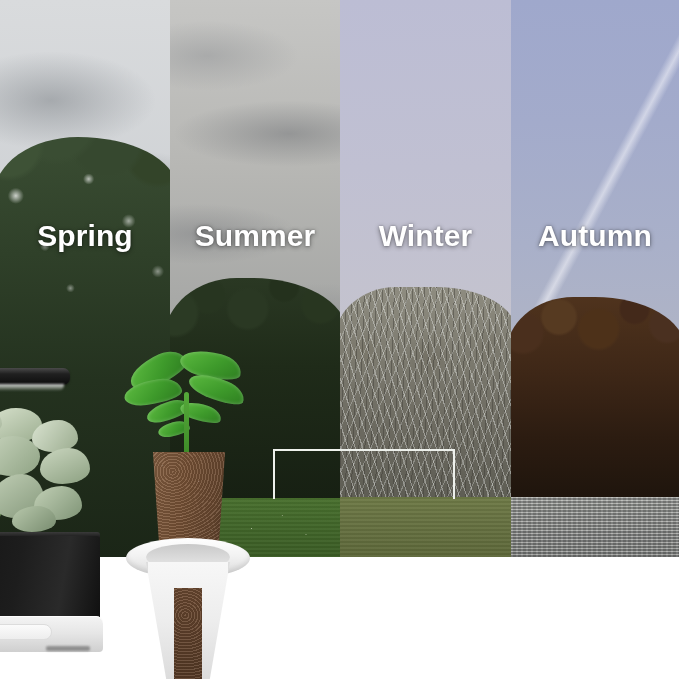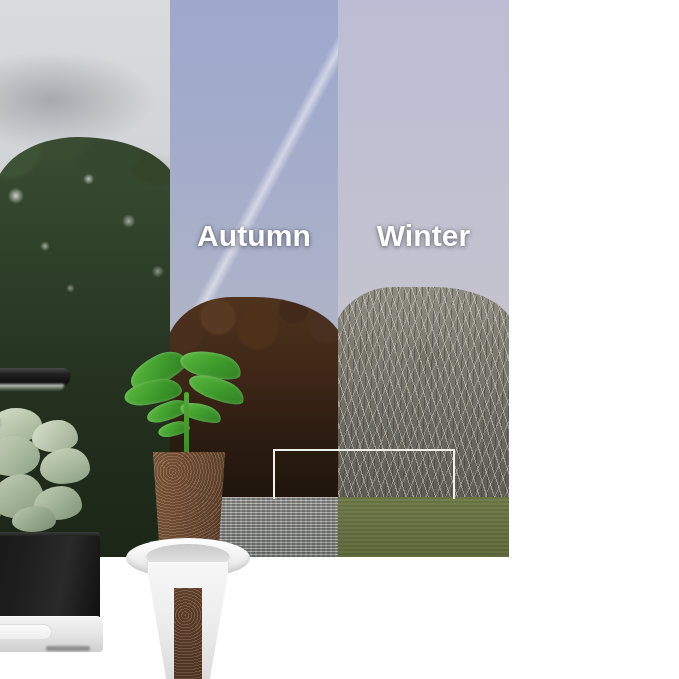--- a/index.html
+++ b/index.html
@@ -357,35 +357,42 @@
 <body>
 
 <div id="banner">
 
   <div class="seasons-strip">
 
     <div class="season-panel p-spring" style="width:170px;">
       <div class="sky"></div>
       <div class="treeline"></div>
 
-    </div>
-
+      <div class="season-label" style="top:219px;">Spring</div>
+    </div>
+
+    <div class="season-panel p-summer" style="width:170px;">
+      <div class="sky"></div>
+      <div class="treeline"></div>
+      <div class="ground"></div>
+      <div class="season-label" style="top:219px;">Summer</div>
+    </div>
+
+    <div class="season-panel p-winter" style="width:171px;">
+      <div class="sky"></div>
+      <div class="treeline"></div>
+      <div class="ground"></div>
+      <div class="season-label" style="top:219px;">Winter</div>
+    </div>
 
     <div class="season-panel p-autumn" style="width:168px;">
       <div class="sky"></div>
       <div class="treeline"></div>
       <div class="ground"></div>
       <div class="season-label" style="top:219px;">Autumn</div>
-    </div>
-
-    <div class="season-panel p-winter" style="width:171px;">
-      <div class="sky"></div>
-      <div class="treeline"></div>
-      <div class="ground"></div>
-      <div class="season-label" style="top:219px;">Winter</div>
     </div>
   </div>
 
   <div class="goalpost" style="left:273px; top:449px; width:182px; height:50px;"></div>
 
   <div class="bottom-band"></div>
 
   <div class="garden-unit">
     <div class="lamp-arm"></div>
     <div class="lamp-glow"></div>

